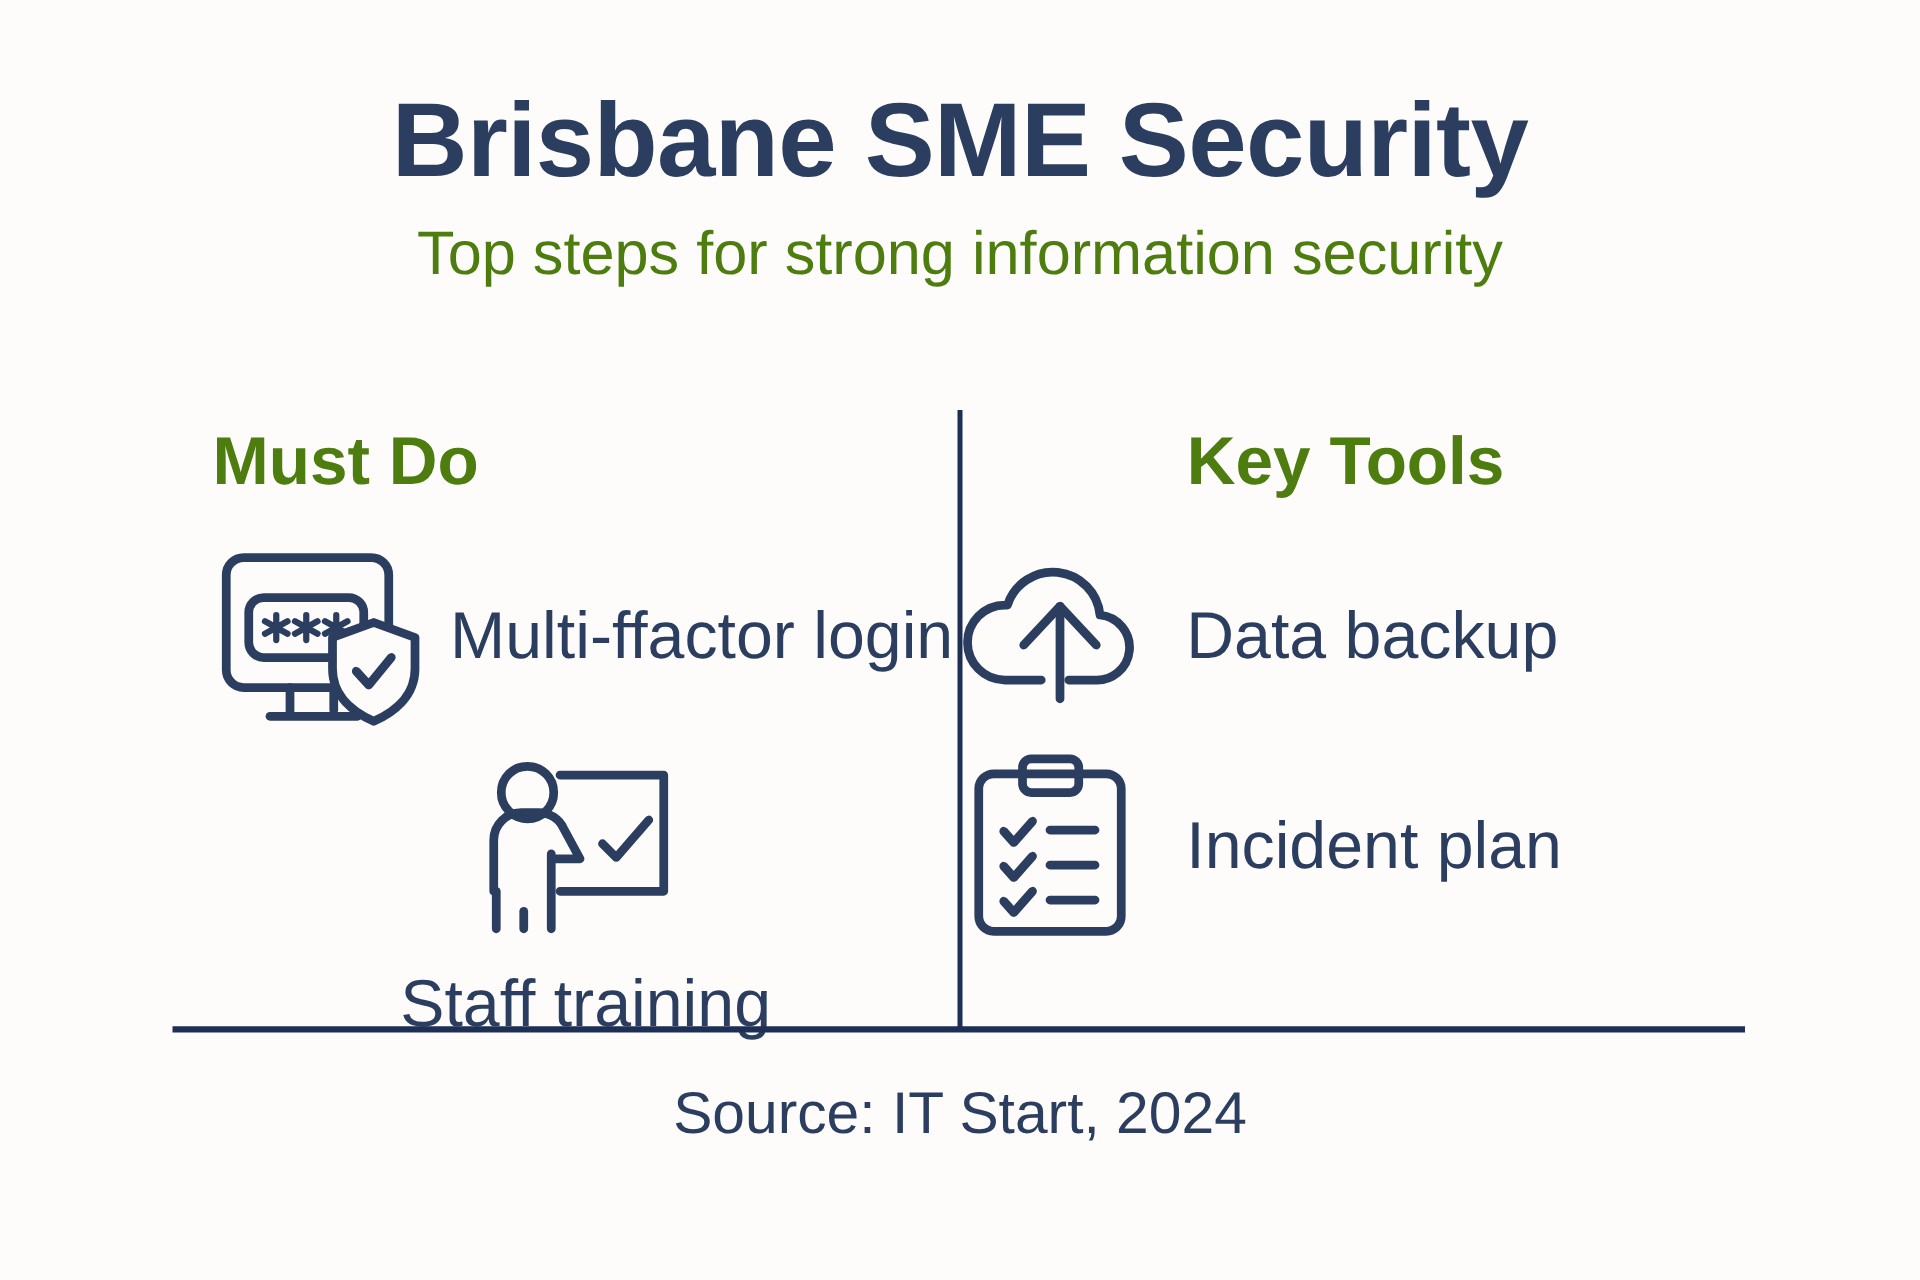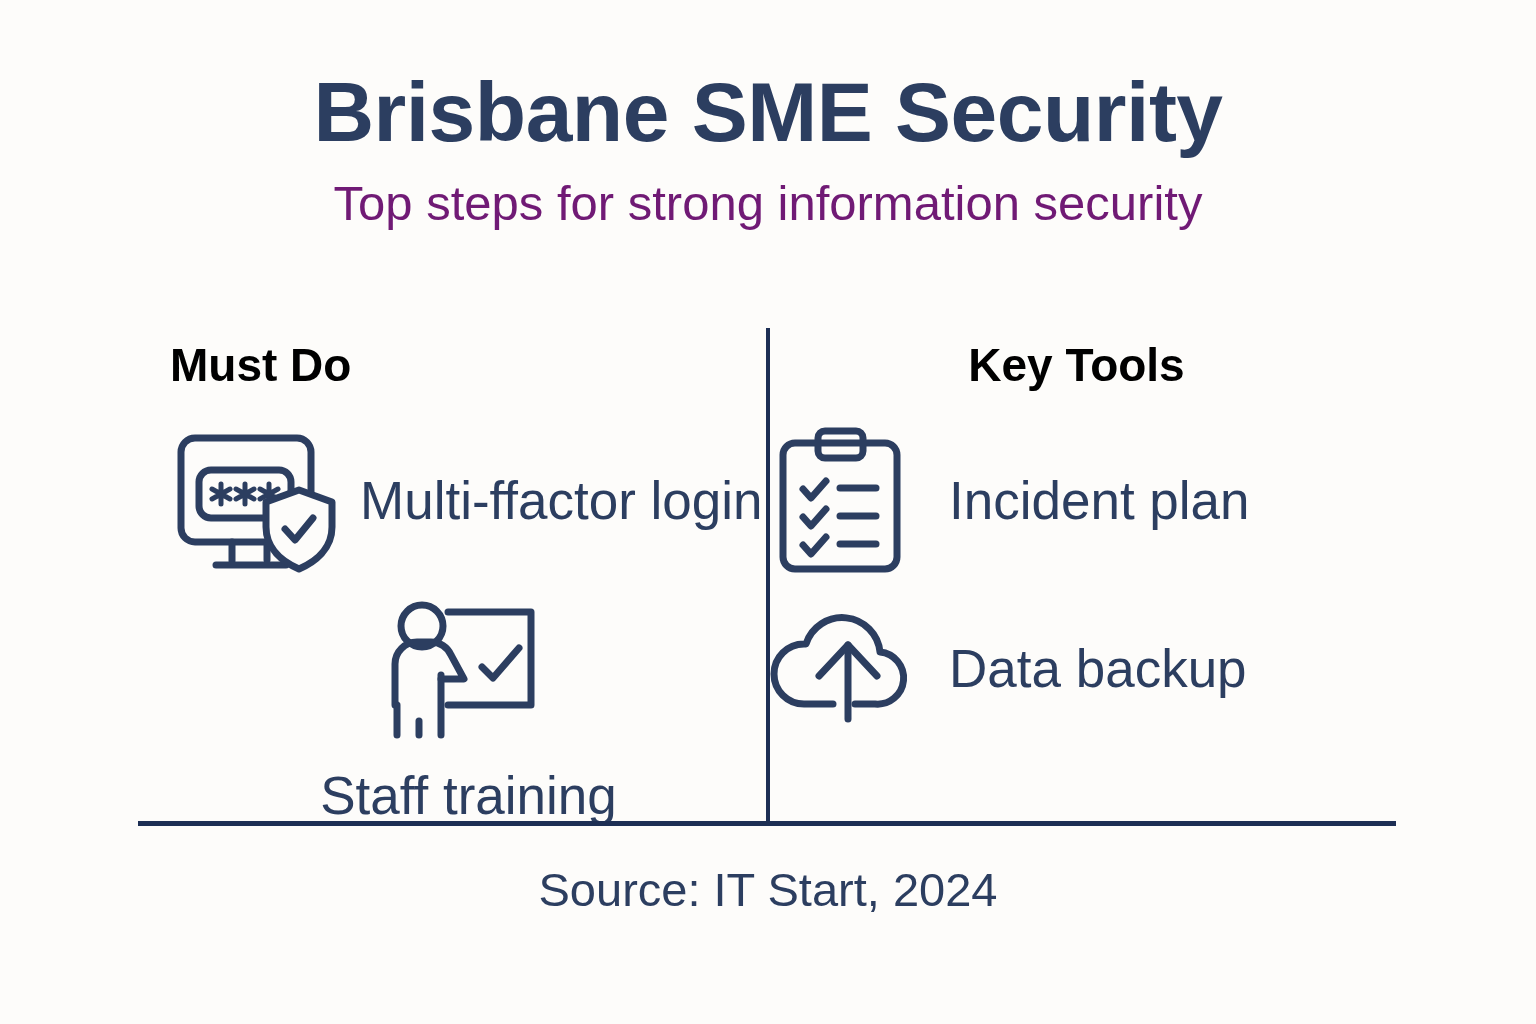--- a/index.html
+++ b/index.html
@@ -37,21 +37,21 @@
     font-weight: bold;
     letter-spacing: -0.5px;
     line-height: 1.02;
     color: #2c3e60;
     margin: 0;
   }
   .subtitle {
     font-size: 49px;
     font-weight: normal;
     line-height: 1.05;
-    color: #701a75;
+    color: #4d7c0f;
     margin: 22px 0 0 0;
   }
 
   
   .columns {
     position: absolute;
     top: 328px;
     left: 138px;
     width: 1258px;
     height: 495px;
@@ -62,25 +62,25 @@
     box-sizing: border-box;
     position: relative;
   }
   .col-left {
     padding-left: 32px;
   }
   .col-right {
   }
 
   .col-heading {
-    font-size: 46px;
+    font-size: 54px;
     font-weight: bold;
     line-height: 1;
     margin: 14px 0 0 0;
-    color: #000000;
+    color: #4d7c0f;
   }
   .col-left .col-heading {
     text-align: left;
   }
   .col-right .col-heading {
     text-align: center;
     padding-right: 10px;
   }
 
   .items {
@@ -216,53 +216,53 @@
         </div>
 
       </div>
     </div>
 
     <div class="column col-right">
       <h2 class="col-heading">Key Tools</h2>
 
       <div class="items">
 
+        <div class="item row-backup">
+          <span class="item-icon">
+            <svg width="160" height="150" viewBox="0 0 160 150" fill="none" stroke="#2c3e60" stroke-width="7" stroke-linecap="round" stroke-linejoin="round">
+
+              <path d="M66 110 h-29 a30 30 0 0 1 0 -60 q1 0 2 0 a38 38 0 0 1 74 8 a26 26 0 0 1 -5 52 h-20"></path>
+
+              <path d="M81 125 v-74"></path>
+              <path d="M52 82 l29 -31 29 31"></path>
+            </svg>
+          </span>
+          <span class="item-label">Data backup</span>
+        </div>
+
         <div class="item row-incident">
           <span class="item-icon">
             <svg width="160" height="150" viewBox="0 0 160 150" fill="none" stroke="#2c3e60" stroke-width="7" stroke-linecap="round" stroke-linejoin="round">
 
               <rect x="16" y="17" width="114" height="126" rx="12"></rect>
 
               <rect x="51" y="5" width="45" height="27" rx="7"></rect>
 
               <path d="M36 63 l8 9 15 -17"></path>
               <path d="M36 91 l8 9 15 -17"></path>
               <path d="M36 119 l8 9 15 -17"></path>
 
               <path d="M73 62 h36"></path>
               <path d="M73 90 h36"></path>
               <path d="M73 118 h36"></path>
             </svg>
           </span>
           <span class="item-label">Incident plan</span>
         </div>
 
-        <div class="item row-backup">
-          <span class="item-icon">
-            <svg width="160" height="150" viewBox="0 0 160 150" fill="none" stroke="#2c3e60" stroke-width="7" stroke-linecap="round" stroke-linejoin="round">
-
-              <path d="M66 110 h-29 a30 30 0 0 1 0 -60 q1 0 2 0 a38 38 0 0 1 74 8 a26 26 0 0 1 -5 52 h-20"></path>
-
-              <path d="M81 125 v-74"></path>
-              <path d="M52 82 l29 -31 29 31"></path>
-            </svg>
-          </span>
-          <span class="item-label">Data backup</span>
-        </div>
-
       </div>
     </div>
 
   </div>
 
   <div class="v-divider"></div>
   <div class="h-divider"></div>
 
   <div class="footer">
     <p class="source">Source: IT Start, 2024</p>

